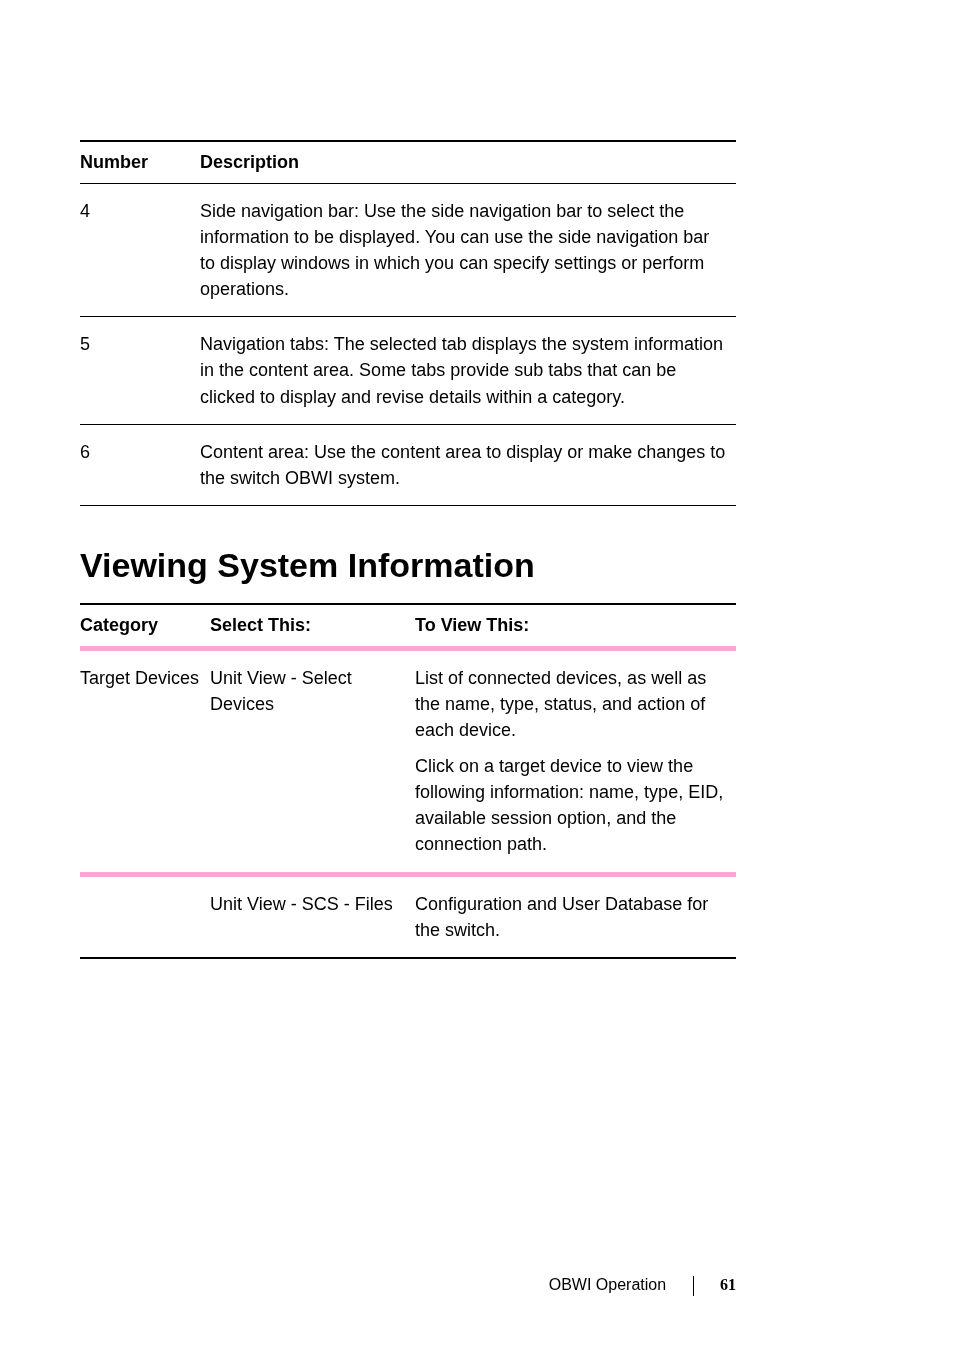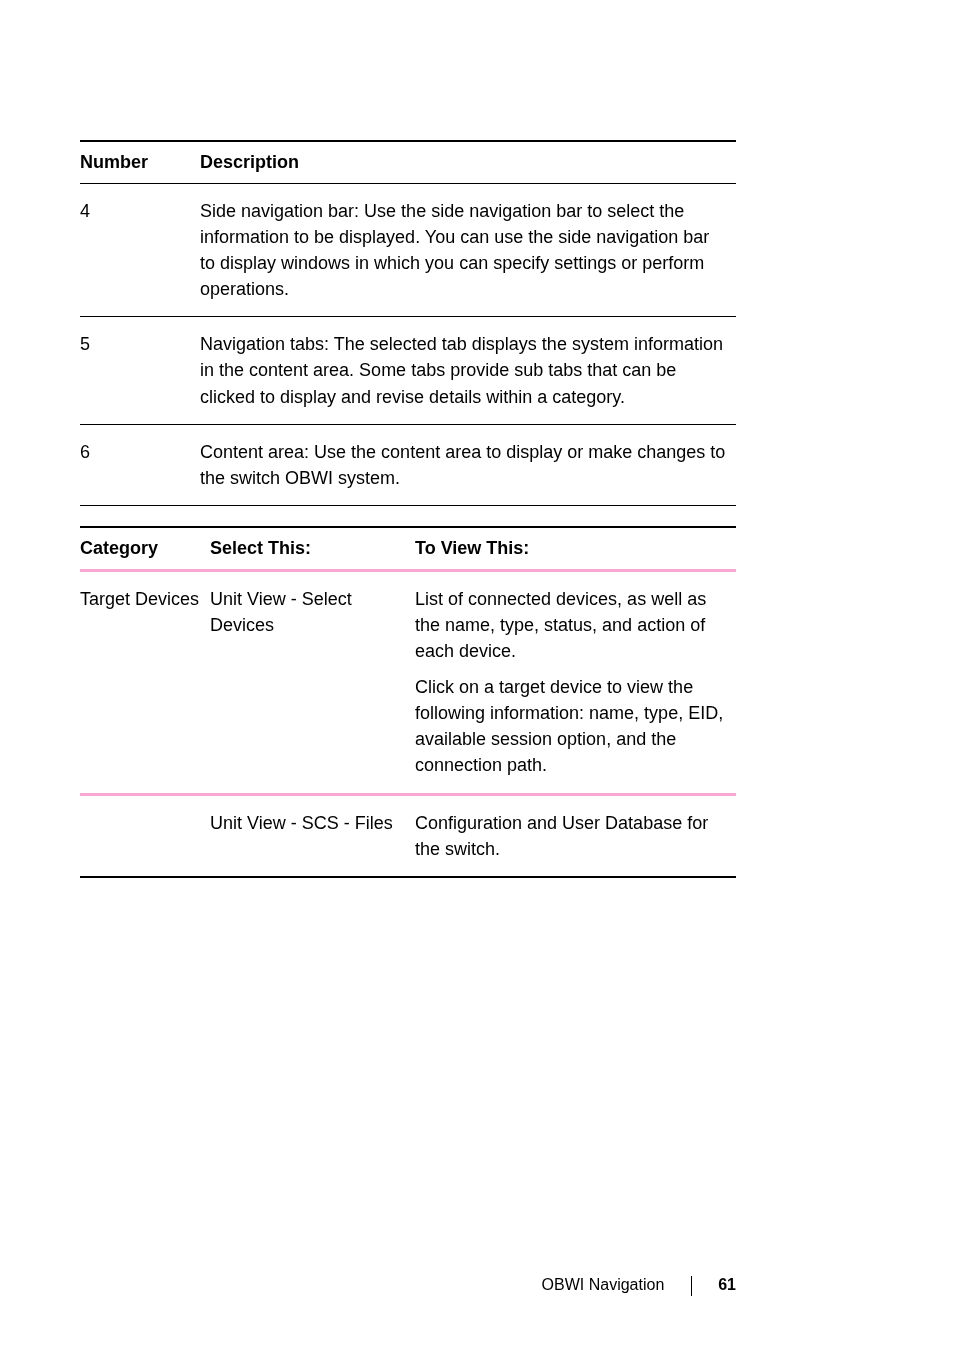--- a/index.html
+++ b/index.html
@@ -57,41 +57,41 @@
   .caption {
     font-family: Arial, Helvetica, sans-serif;
     font-weight: bold;
     font-size: 16px;
     margin: 10px 0 2px 0;
   }
   .t2 thead tr {
     border-top: 2px solid #000;
     border-bottom: 1px solid #000;
   }
-  .t2 tbody tr { border-top: 3px solid #f9a8d4; }
+  .t2 tbody tr { border-top: 5px solid #f9a8d4; }
   .t2 tbody tr:last-child { border-bottom: 2px solid #000; }
   .t2 col.cat { width: 130px; }
   .t2 col.sel { width: 205px; }
   .cell-para { margin: 0 0 10px 0; }
   .cell-para:last-child { margin-bottom: 0; }
   .footer {
     position: absolute;
     bottom: 55px;
     right: 80px;
     font-family: Arial, Helvetica, sans-serif;
     font-size: 16px;
   }
   .footer .divider {
     display: inline-block;
     border-left: 1px solid #000;
     height: 20px;
     vertical-align: middle;
     margin: 0 22px;
   }
-  .footer .pagenum { font-weight: bold; }
+  .footer .pagenum { font-weight: bold; font-family: Liberation Serif, serif; }
 </style>
 </head>
 <body>
 
 <div class="page">
 
   <table class="t1">
     <colgroup>
         <col class="num">
         <col>
@@ -111,20 +111,21 @@
         <td>5</td>
         <td>Navigation tabs: The selected tab displays the system information in the content area. Some tabs provide sub tabs that can be clicked to display and revise details within a category.</td>
       </tr>
       <tr>
         <td>6</td>
         <td>Content area: Use the content area to display or make changes to the switch OBWI system.</td>
       </tr>
     </tbody>
   </table>
 
+  <h1>Viewing System Information</h1>
 
 
 
   <table class="t2">
     <colgroup>
         <col class="cat">
         <col class="sel">
         <col>
       </colgroup>
     <thead>
@@ -147,18 +148,18 @@
         <td></td>
         <td>Unit View - SCS - Files</td>
         <td>
           <p class="cell-para">Configuration and User Database for the switch.</p>
         </td>
       </tr>
     </tbody>
   </table>
 
   <div class="footer">
-    <span>OBWI Navigation</span>
+    <span>OBWI Operation</span>
     <span class="divider"></span>
     <span class="pagenum">61</span>
   </div>
 
 </div>
 
 </body></html>

